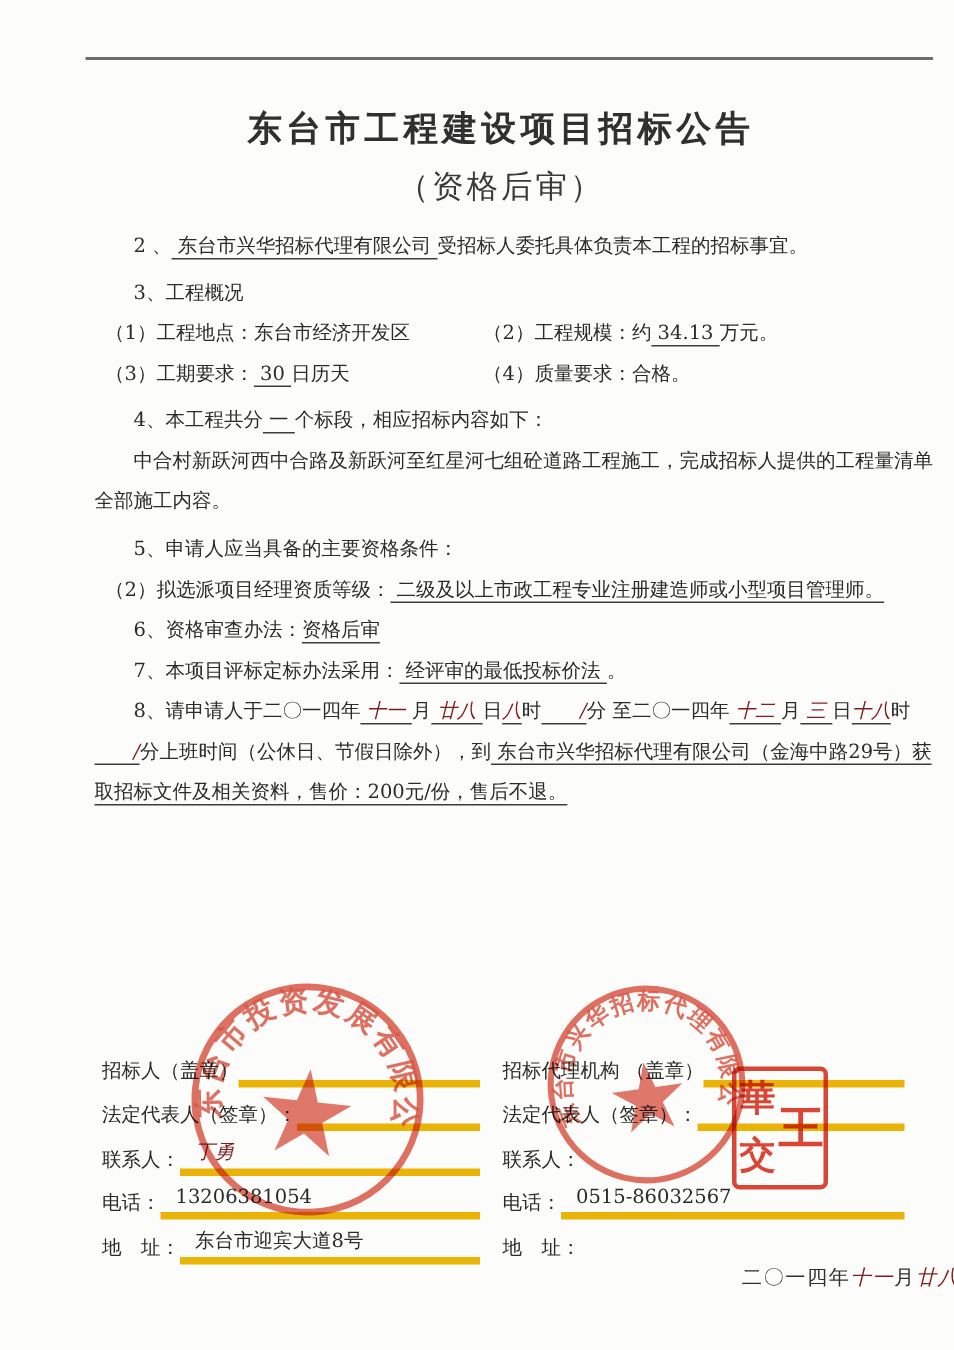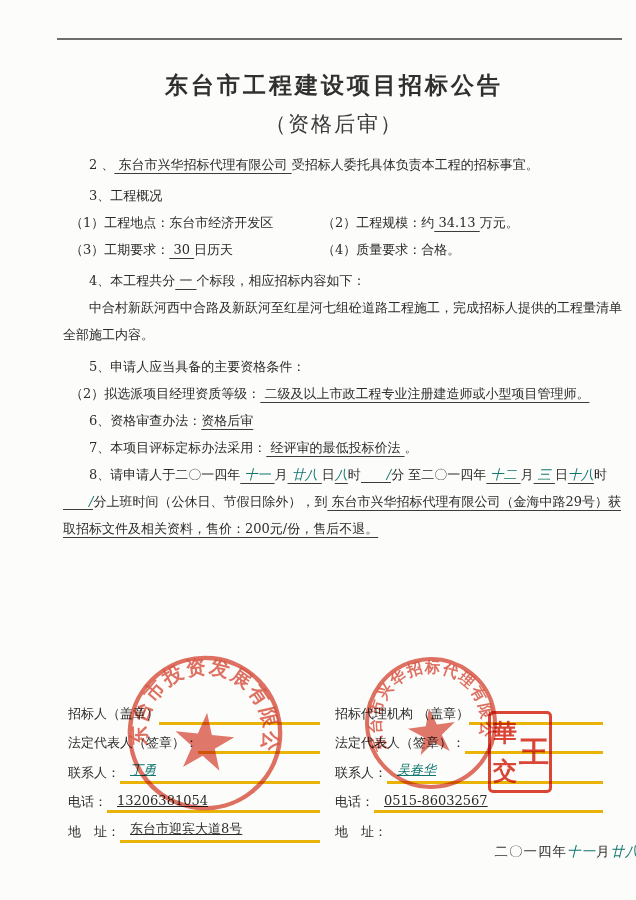--- a/index.html
+++ b/index.html
@@ -12,32 +12,32 @@
   }
   .scanline{position:absolute;top:38px;left:57px;right:46px;height:2px;background:#4a4a4a;opacity:.8;}
   .title{position:absolute;top:70px;left:0;right:0;margin:0;text-align:center;
          font-size:23px;font-weight:600;letter-spacing:3px;color:#303030;}
   .subtitle{position:absolute;top:110px;left:0;right:0;text-align:center;
             font-size:21px;letter-spacing:2px;color:#3a3a3a;}
   .body{position:absolute;top:151px;left:63px;right:42px;font-size:13px;line-height:27px;}
   .para{margin:0;text-indent:2em;}
   .m6{margin-bottom:6px;} .m4{margin-bottom:4px;} .m5{margin-bottom:5px;}
   .u{text-decoration:underline;text-underline-offset:4px;text-decoration-color:#3c3c3c;}
-  .hw{font-style:italic;color:#0f766e;}
+  .hw{font-style:italic;color:#7f1d1d;}
   .blank-s{display:inline-block;min-width:24px;text-align:center;border-bottom:1px solid #3c3c3c;line-height:15px;}
   .cols{display:flex;padding-left:7px;text-indent:0;}
   .cols .left{width:252px;}
   .ind-half{padding-left:7px;text-indent:0;}
   
   .sig{position:absolute;top:695px;font-size:13px;}
   .sig-left{left:68px;width:252px;}
   .sig-right{left:335px;width:268px;}
   .sig-row{display:flex;align-items:flex-end;height:29.5px;}
   .sig-label{white-space:nowrap;padding-bottom:2px;}
-  .sig-blank{flex:1;border-bottom:3px solid #eab308;padding:0 0 2px 10px;white-space:nowrap;text-decoration:underline;}
+  .sig-blank{flex:1;border-bottom:5px solid #eab308;padding:0 0 2px 10px;white-space:nowrap;}
   .date-line{position:absolute;top:843px;right:14px;font-size:13.5px;letter-spacing:1px;color:#2f2f2f;}
   
   .seal{position:absolute;mix-blend-mode:multiply;opacity:.88;}
   .seal svg{display:block;}
   .seal-left{left:121px;top:649px;transform:rotate(6deg);}
   .seal-right{left:360px;top:652px;transform:rotate(-8deg);}
   .seal-text{font-family:"Liberation Sans","DejaVu Sans",sans-serif;font-weight:bold;fill:#d6402e;}
   .name-stamp{
     position:absolute;left:488px;top:711px;width:64px;height:82px;
     border:3px solid #da3726;border-radius:5px;box-sizing:border-box;
@@ -114,21 +114,20 @@
     <div class="sig-row">
       <span class="sig-label">招标代理机构 （盖章）</span>
       <span class="sig-blank"></span>
     </div>
     <div class="sig-row">
       <span class="sig-label">法定代表人（签章）：</span>
       <span class="sig-blank"></span>
     </div>
     <div class="sig-row">
       <span class="sig-label">联系人：</span>
-      <span class="sig-blank hw">吴春华</span>
     </div>
     <div class="sig-row">
       <span class="sig-label">电话：</span>
       <span class="sig-blank">0515-86032567</span>
     </div>
     <div class="sig-row">
       <span class="sig-label">地　址：</span>
     </div>
   </div>
 

